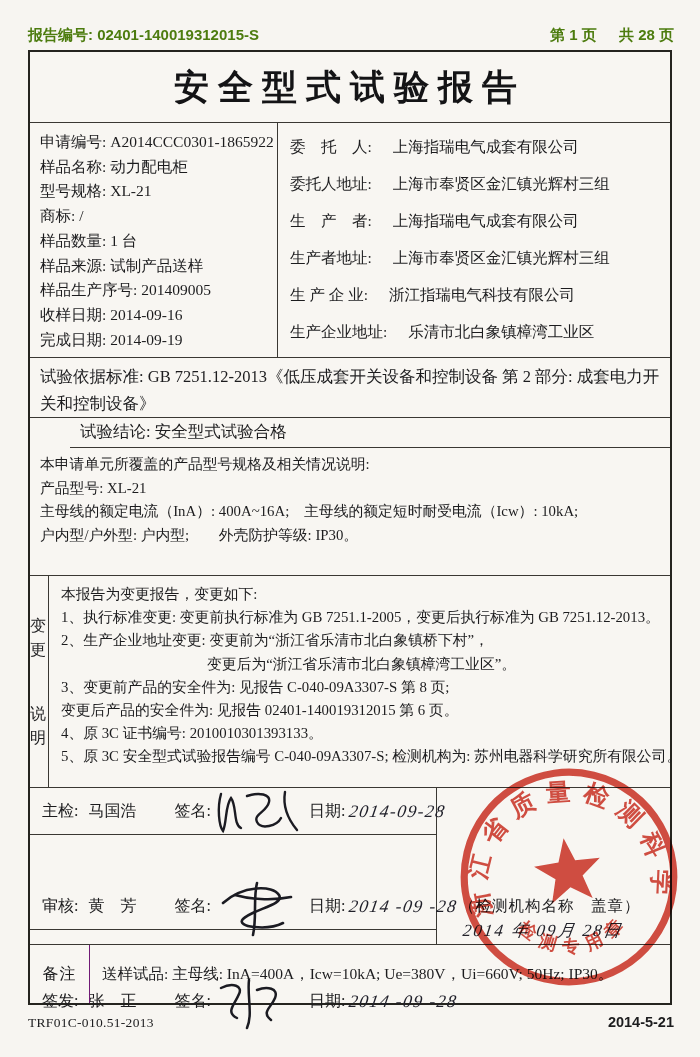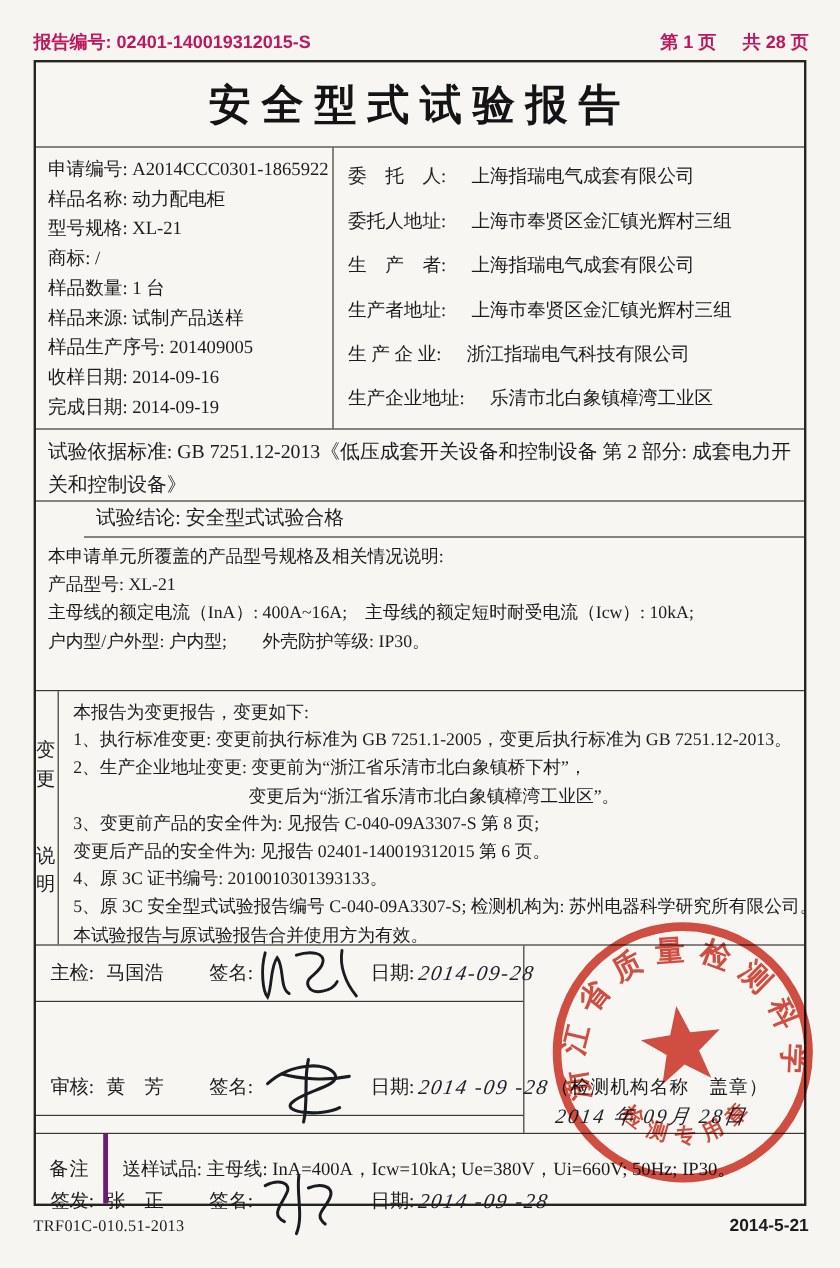--- a/index.html
+++ b/index.html
@@ -13,21 +13,21 @@
     width: 700px; height: 1057px;
     background: #f7f5f1;
     color: #1c1c1e;
     overflow: hidden;
   }
   
   .hdr {
     position: absolute; left: 28px; right: 26px; top: 26px;
     display: flex; justify-content: space-between; align-items: flex-end;
     font-family: "Liberation Sans", sans-serif;
-    font-weight: 700; font-size: 15px; color: #be185d;
+    font-weight: 700; font-size: 15px; color: #4d7c0f;
   }
   .hdr .pageinfo span { margin-left: 18px; }
   
   .tbl {
     position: absolute; left: 28px; top: 50px;
     width: 644px; height: 955px;
     border: 2px solid #25241f;
     background: #f8f6f2;
     display: flex; flex-direction: column;
   }
@@ -94,21 +94,21 @@
     font-size: 15.5px; letter-spacing: 1px; white-space: nowrap;
   }
   .seal-date {
     position: absolute; left: 26px; top: 131px;
     font-style: italic; transform: skewX(-8deg);
     font-size: 17px; letter-spacing: 2px; color: #23232b; white-space: nowrap;
   }
 
   .remark-row { height: 58px; display: flex; }
   .remark-label {
-    width: 60px; border-right: 4px solid #701a75;
+    width: 60px; border-right: 1px solid #701a75;
     display: flex; align-items: center; justify-content: center;
     font-size: 16px; letter-spacing: 1px;
   }
   .remark-body { flex: 1; display: flex; align-items: center; padding-left: 12px; font-size: 15.5px; white-space: nowrap; }
 
   
   .ftr {
     position: absolute; left: 28px; right: 26px; top: 1014px;
     display: flex; justify-content: space-between; align-items: baseline;
   }
@@ -196,21 +196,20 @@
       </div>
       <div class="chg-body">
         <div>本报告为变更报告，变更如下:</div>
         <div>1、执行标准变更: 变更前执行标准为 GB 7251.1-2005，变更后执行标准为 GB 7251.12-2013。</div>
         <div>2、生产企业地址变更: 变更前为“浙江省乐清市北白象镇桥下村”，</div>
         <div class="chg-indent">变更后为“浙江省乐清市北白象镇樟湾工业区”。</div>
         <div>3、变更前产品的安全件为: 见报告 C-040-09A3307-S 第 8 页;</div>
         <div>变更后产品的安全件为: 见报告 02401-140019312015 第 6 页。</div>
         <div>4、原 3C 证书编号: 2010010301393133。</div>
         <div>5、原 3C 安全型式试验报告编号 C-040-09A3307-S; 检测机构为: 苏州电器科学研究所有限公司。</div>
-        <div>本试验报告与原试验报告合并使用方为有效。</div>
       </div>
     </div>
 
     <div class="row sig-block">
       <div class="sig-left">
 
         <div class="sig-row sig-r1">
           <span>主检:</span>
           <span class="name">马国浩</span>
           <span class="slab">签名:</span>

